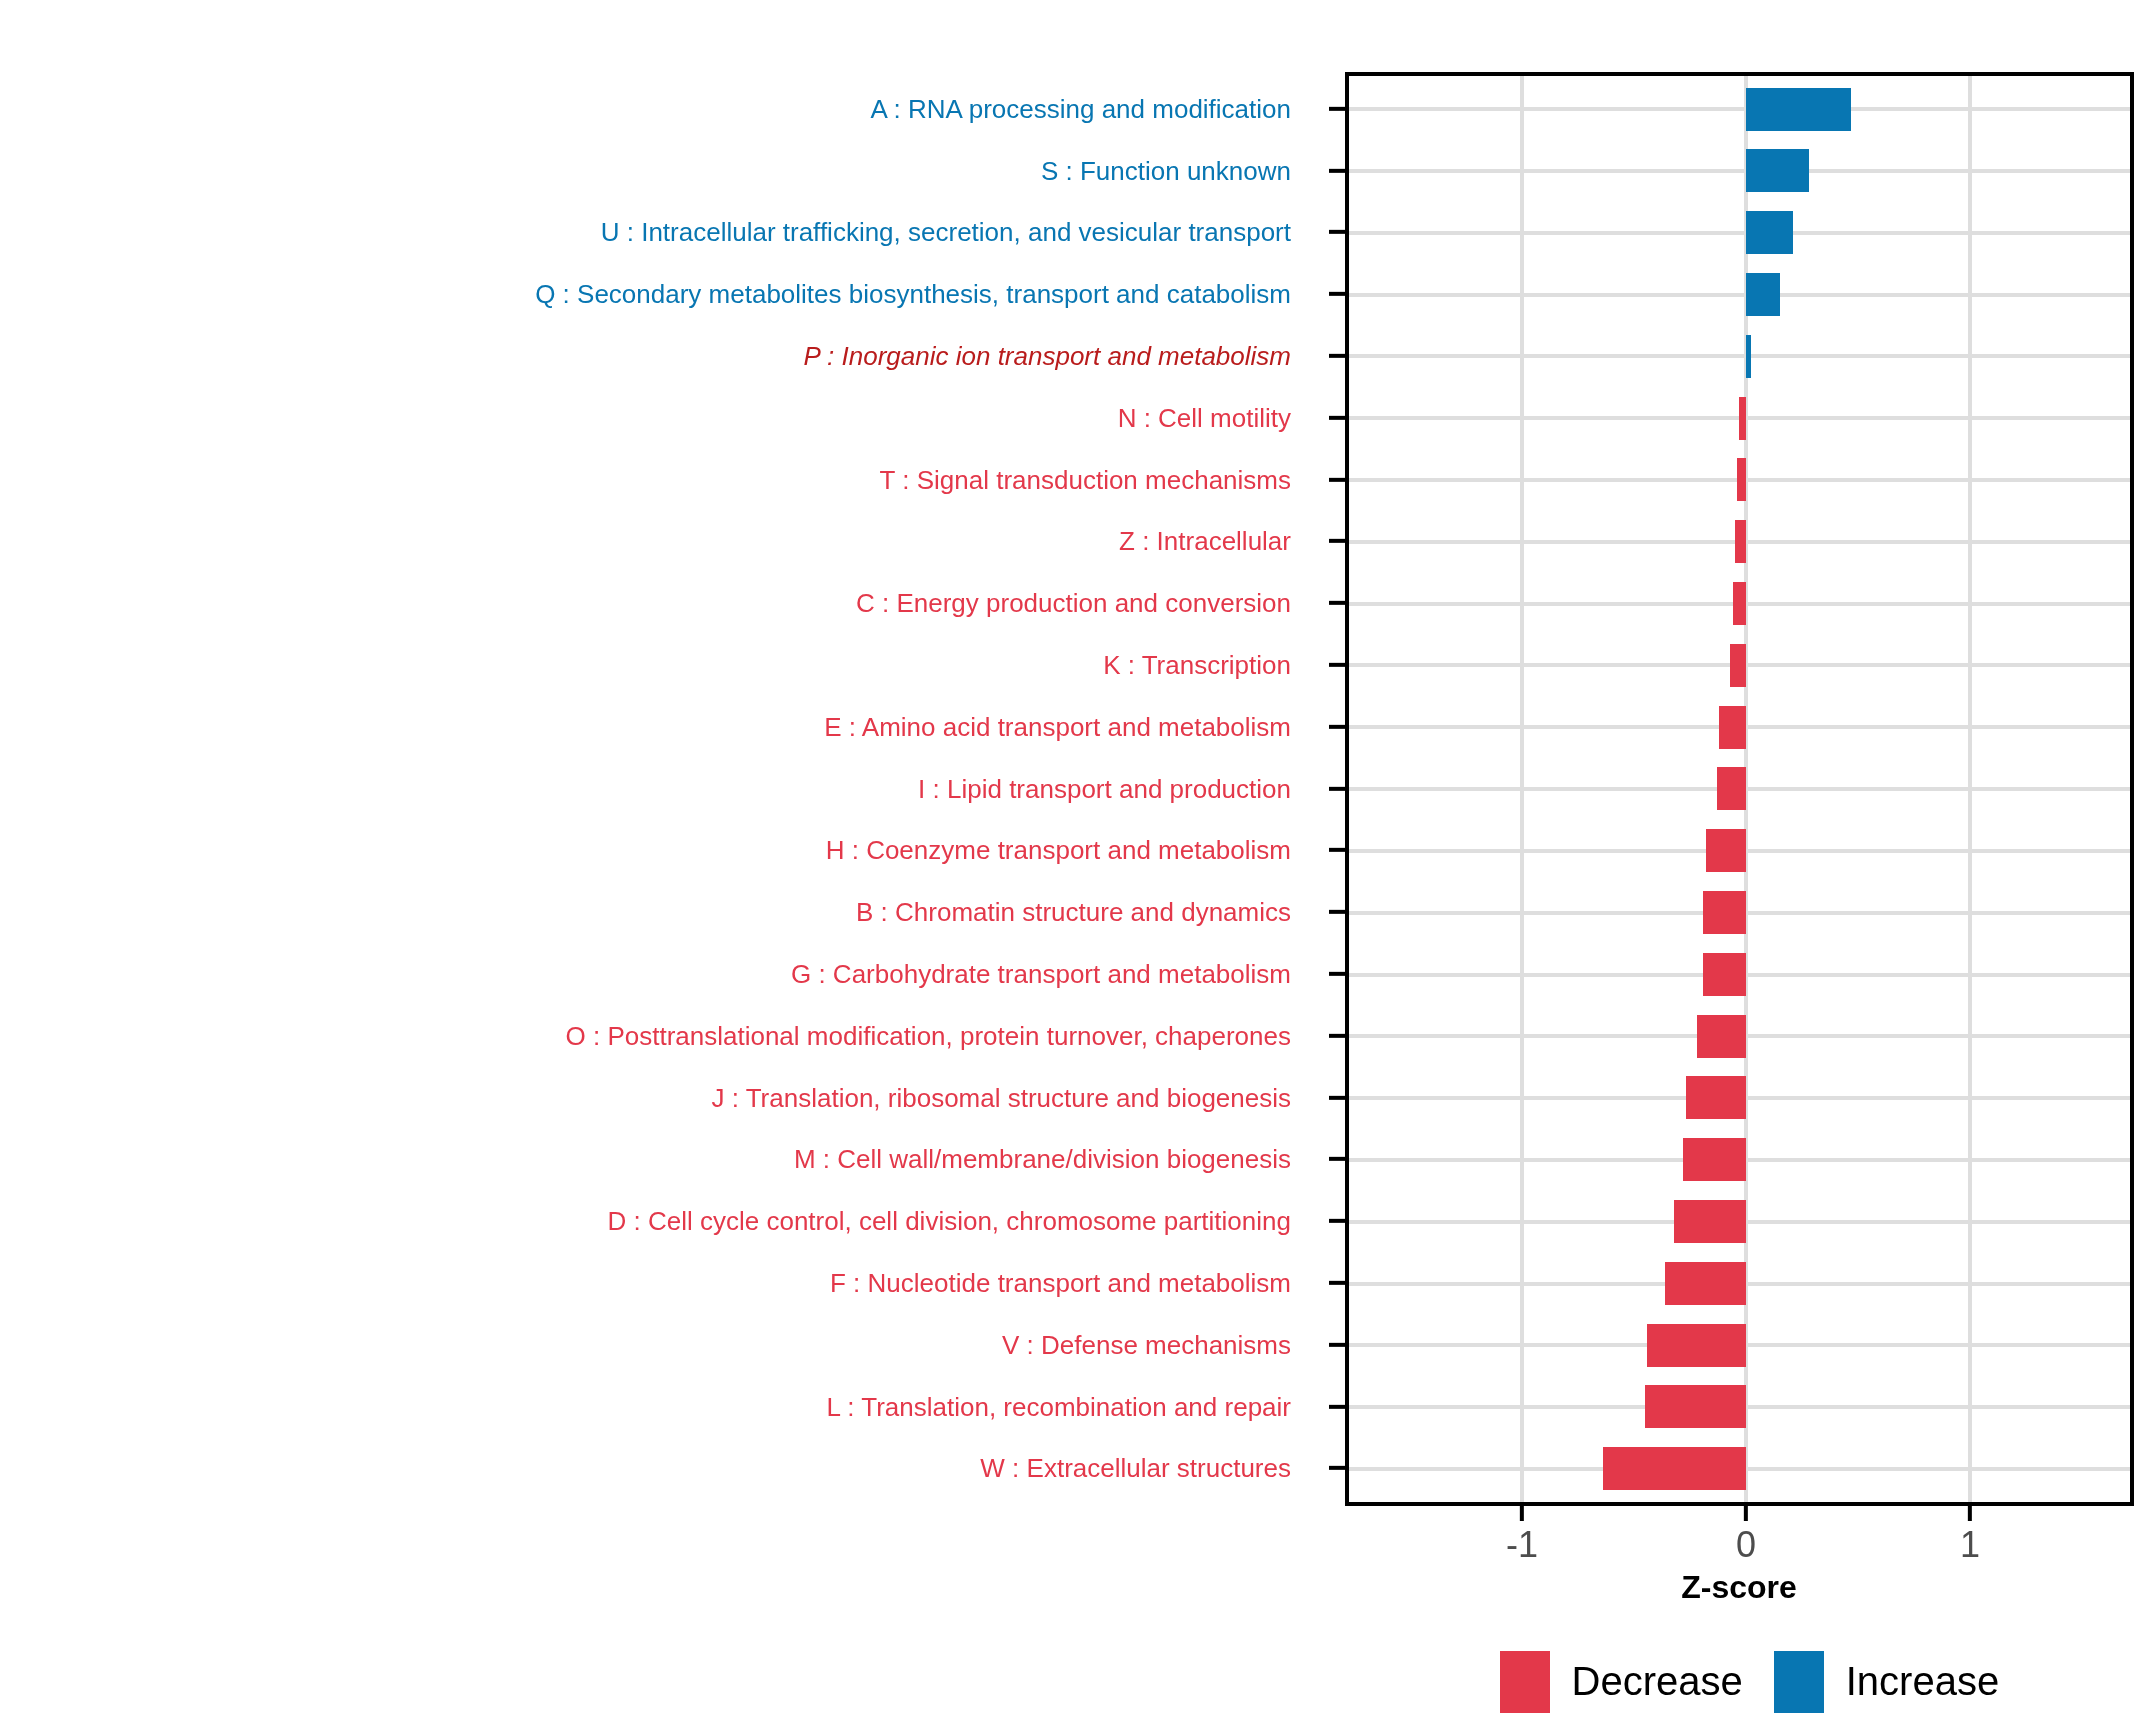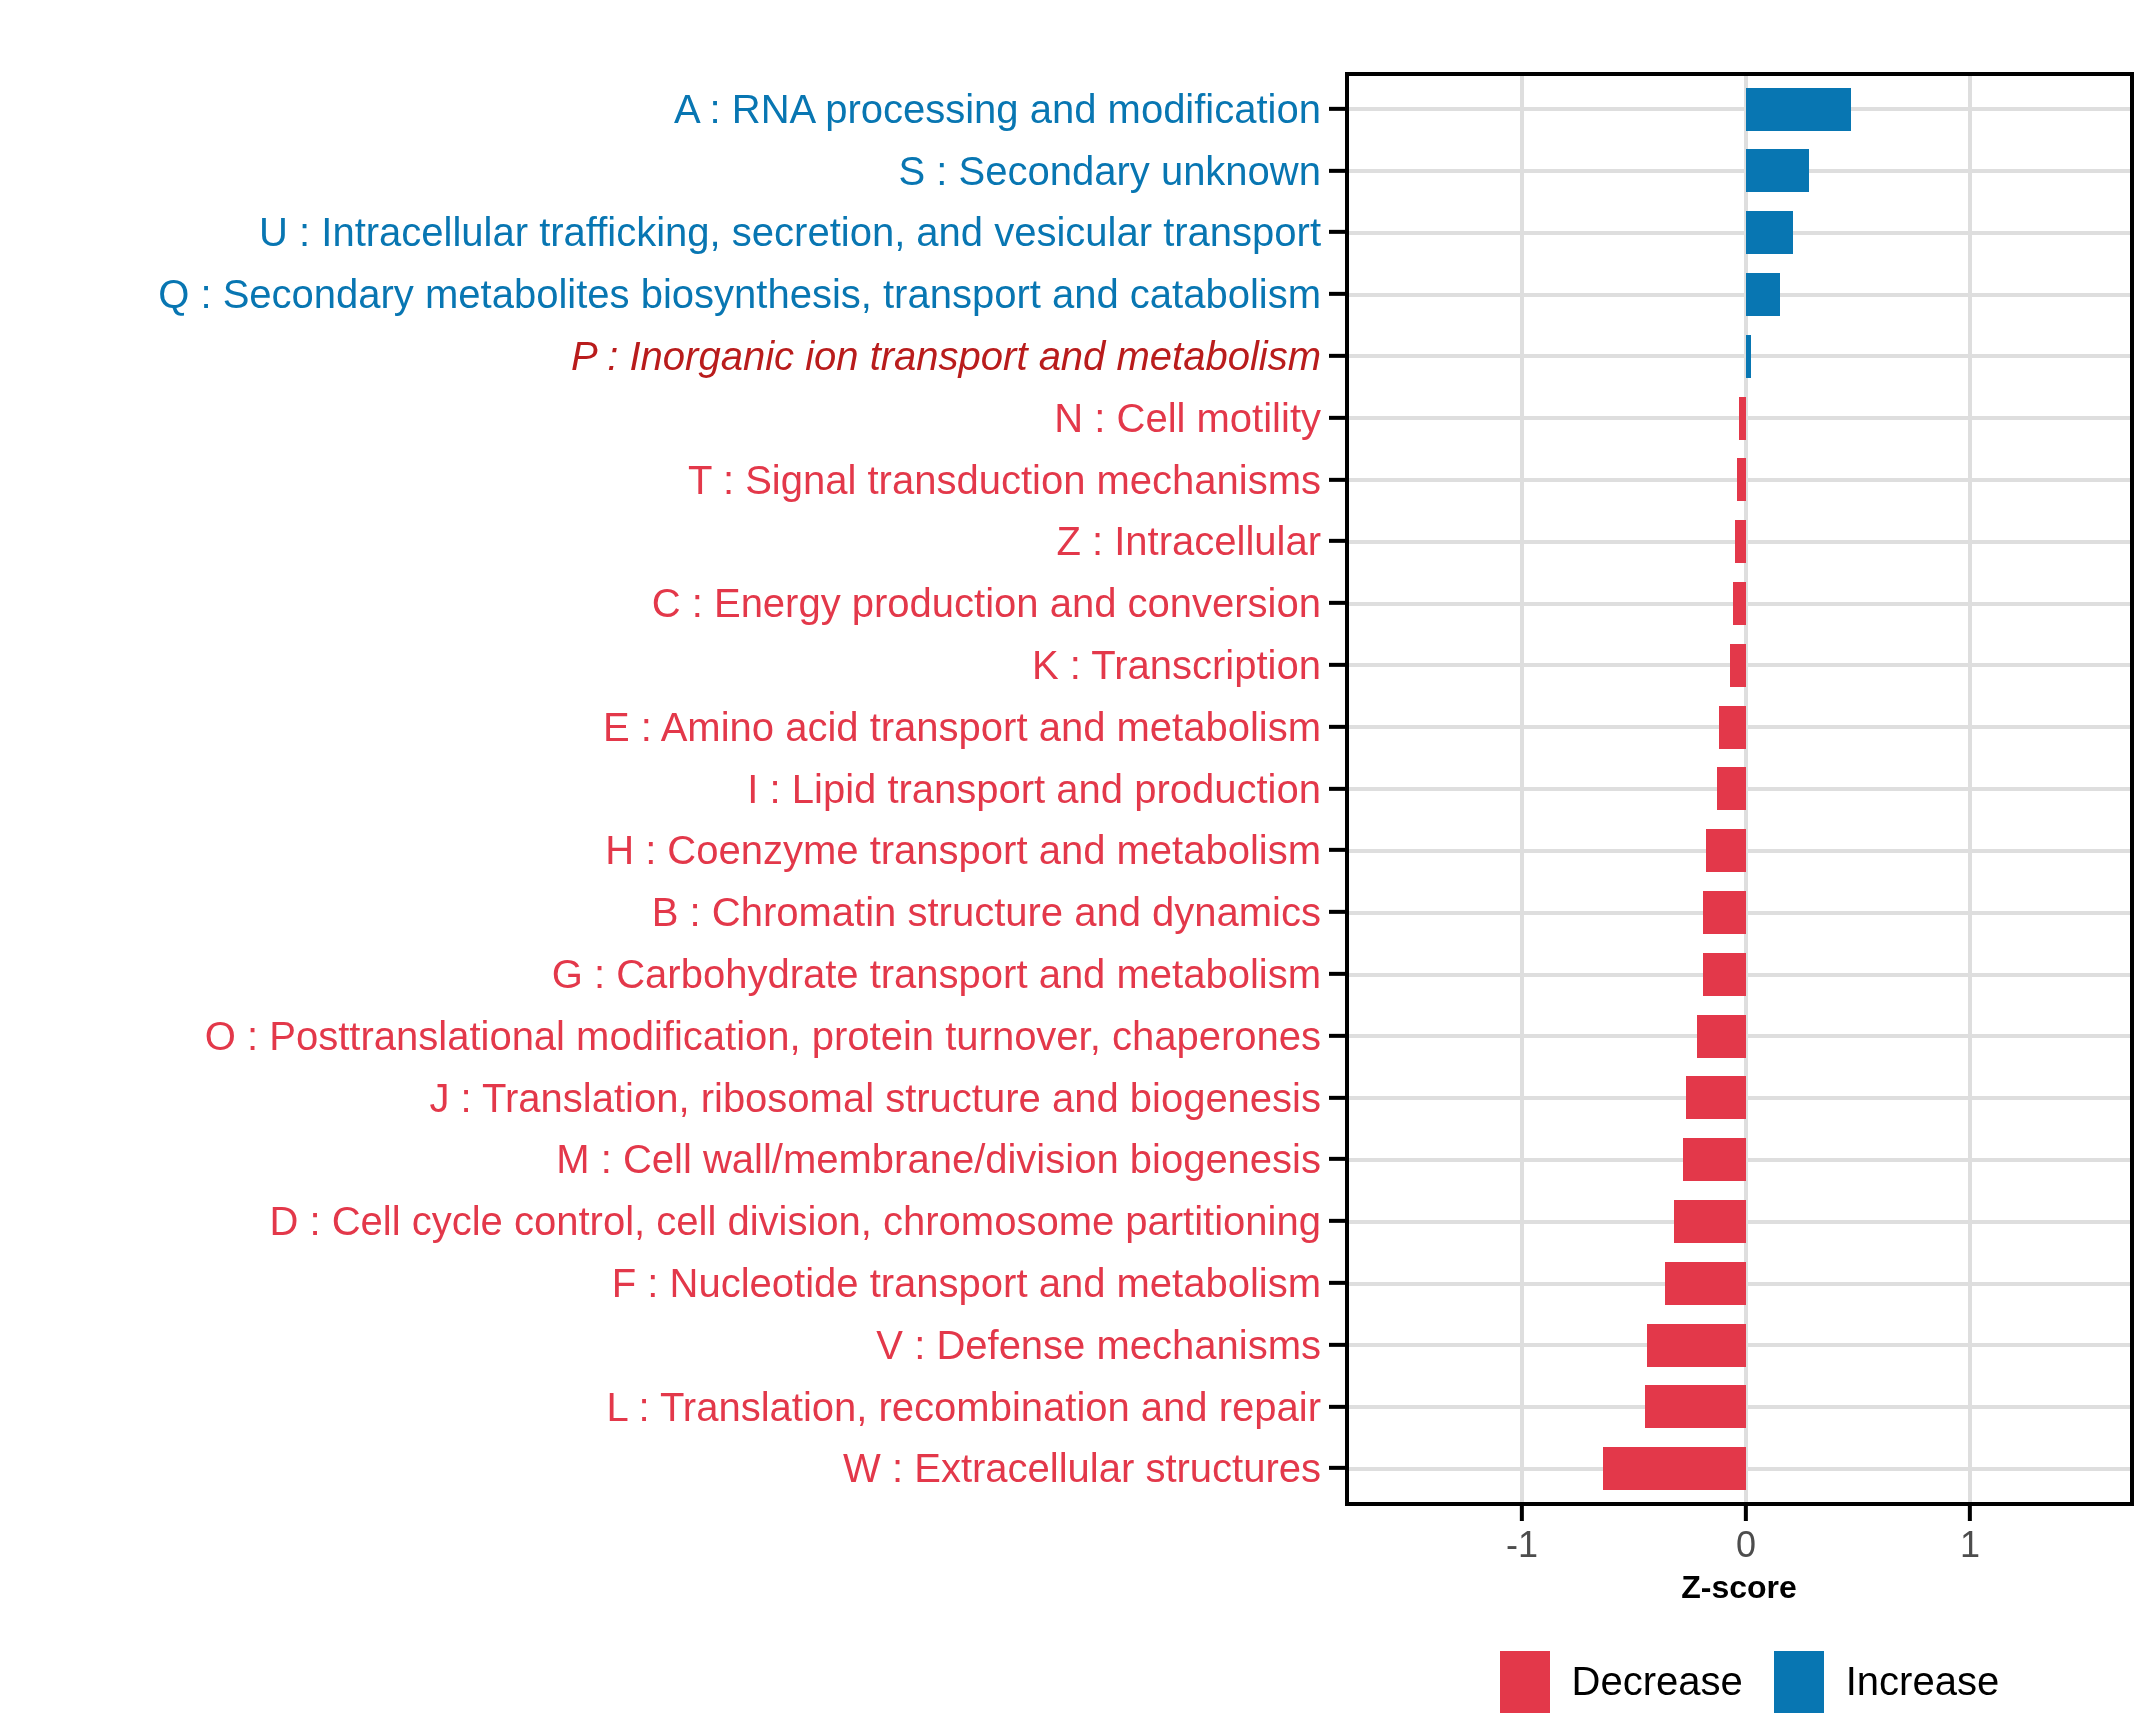--- a/index.html
+++ b/index.html
@@ -6,21 +6,21 @@
   body{
     width:2151px;height:1721px;background:#ffffff;
     font-family:"Liberation Sans", sans-serif;
     position:relative;overflow:hidden;
   }
   .panel{position:absolute;left:1345px;top:72px;width:789px;height:1434px;background:#ffffff;}
   .panel-border{position:absolute;left:0;top:0;right:0;bottom:0;border:4.3px solid #000;box-sizing:border-box;z-index:6;pointer-events:none;}
   .vgrid{position:absolute;top:0;bottom:0;width:3.6px;z-index:1;}
   .hgrid{position:absolute;left:0;right:0;height:3.6px;z-index:1;}
   .bar{position:absolute;height:43px;z-index:3;}
-  .ylab{position:absolute;right:830px;transform:translateY(-50%);font-size:40px;line-height:1.1;white-space:nowrap;text-align:right;}
+  .ylab{position:absolute;right:860px;transform:translateY(-50%);font-size:26px;line-height:1.1;white-space:nowrap;text-align:right;}
   .ytick{position:absolute;left:1329px;width:16px;height:4.3px;background:#000;transform:translateY(-50%);}
   .xtick{position:absolute;width:4.3px;height:16px;background:#000;top:1505px;transform:translateX(-50%);}
   .xticklab{position:absolute;top:1524px;transform:translateX(-50%);font-size:36px;color:#4D4D4D;white-space:nowrap;}
   .xlabel{position:absolute;left:1739px;top:1569px;transform:translateX(-50%);font-size:32px;font-weight:bold;color:#000;white-space:nowrap;}
   .legend{position:absolute;left:1500px;top:1649px;height:65px;display:flex;align-items:center;gap:21.5px;z-index:2;}
   .legend .key{display:inline-block;width:50px;height:62px;}
   .legend .ltext{font-size:40px;color:#000;white-space:nowrap;margin-right:10px;}
 </style>
 </head>
 <body>
@@ -79,21 +79,21 @@
         <div class="bar" style="left: 320px; width: 81px; top: 1190px; background: rgb(227, 56, 74);"></div>
         <div class="bar" style="left: 302px; width: 99px; top: 1252px; background: rgb(227, 56, 74);"></div>
         <div class="bar" style="left: 300px; width: 101px; top: 1313px; background: rgb(227, 56, 74);"></div>
         <div class="bar" style="left: 258px; width: 143px; top: 1375px; background: rgb(227, 56, 74);"></div>
       </div>
     <div class="panel-border"></div>
   </div>
 
   <div id="ylab-layer">
       <div class="ylab" style="top: 109px; color: rgb(8, 118, 178);">A : RNA processing and modification</div>
-      <div class="ylab" style="top: 171px; color: rgb(8, 118, 178);">S : Secondary unknown</div>
+      <div class="ylab" style="top: 171px; color: rgb(8, 118, 178);">S : Function unknown</div>
       <div class="ylab" style="top: 232px; color: rgb(8, 118, 178);">U : Intracellular trafficking, secretion, and vesicular transport</div>
       <div class="ylab" style="top: 294px; color: rgb(8, 118, 178);">Q : Secondary metabolites biosynthesis, transport and catabolism</div>
       <div class="ylab" style="top: 356px; color: #b91c1c; font-style: italic;">P : Inorganic ion transport and metabolism</div>
       <div class="ylab" style="top: 418px; color: rgb(227, 56, 74); text-align: center;">N : Cell motility</div>
       <div class="ylab" style="top: 480px; color: rgb(227, 56, 74);">T : Signal transduction mechanisms</div>
       <div class="ylab" style="top: 541px; color: rgb(227, 56, 74);">Z : Intracellular</div>
       <div class="ylab" style="top: 603px; color: rgb(227, 56, 74);">C : Energy production and conversion</div>
       <div class="ylab" style="top: 665px; color: rgb(227, 56, 74);">K : Transcription</div>
       <div class="ylab" style="top: 727px; color: rgb(227, 56, 74);">E : Amino acid transport and metabolism</div>
       <div class="ylab" style="top: 789px; color: rgb(227, 56, 74);">I : Lipid transport and production</div>

